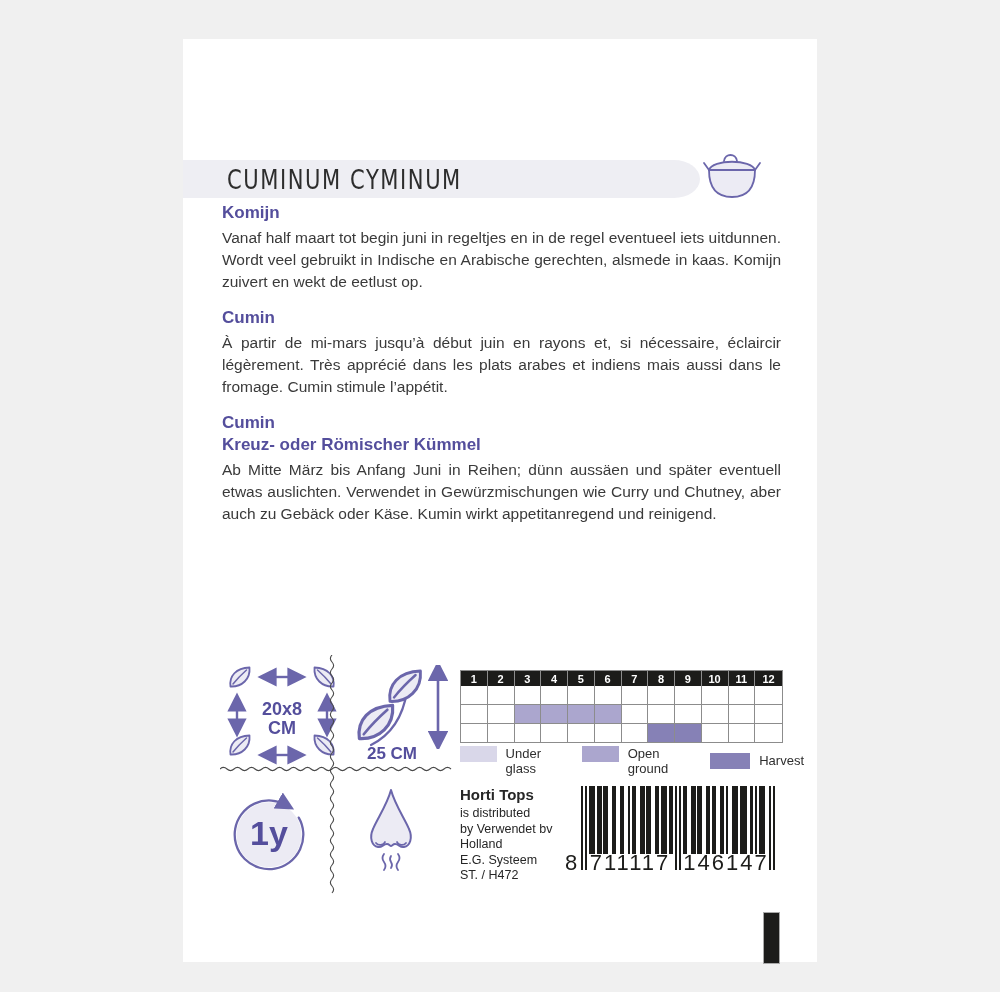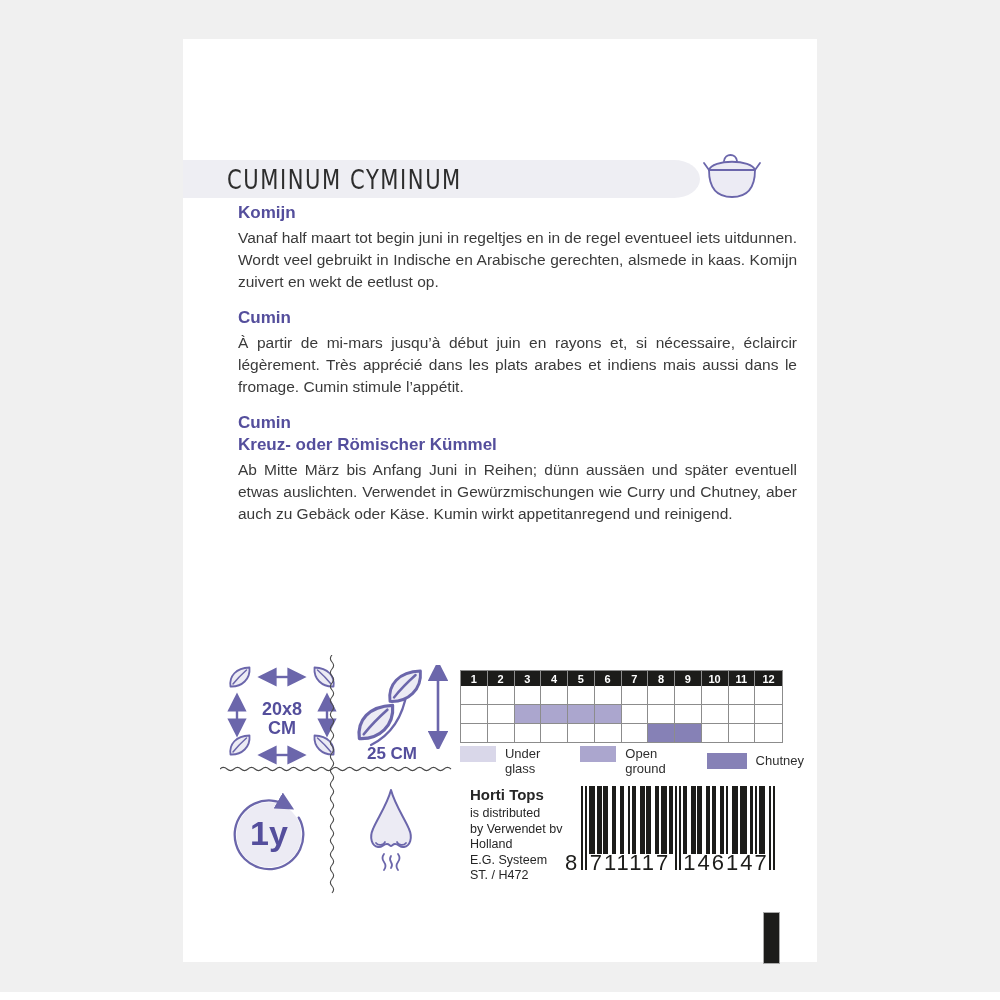--- a/index.html
+++ b/index.html
@@ -9,21 +9,21 @@
 
   
   .band{position:absolute;left:0;top:121px;width:517px;height:38px;background:var(--band-bg,#eeeef3);
         border-radius:0 26px 26px 0 / 0 19px 19px 0;display:flex;align-items:center;}
   .latin{display:inline-block;transform:scaleX(.78);transform-origin:left center;margin-left:44px;
          font-family:"DejaVu Sans",sans-serif;font-size:27px;font-weight:400;letter-spacing:2px;
          color:#2d2d2d;white-space:nowrap;}
   .pot{position:absolute;left:518px;top:110px;}
 
   
-  .sections{position:absolute;left:55px;top:163px;width:559px;}
+  .sections{position:absolute;left:39px;top:163px;width:559px;}
   .lang-section h3{margin:0;font-size:17px;font-weight:bold;color:var(--accent-purple,#544e9c);line-height:22px;}
   .lang-section p{margin:3px 0 14px 0;font-size:15.5px;line-height:22px;color:var(--body-text,#3a3a3a);
                   text-align:justify;}
 
   
   .ico-label{position:absolute;font-weight:bold;color:var(--accent-purple,#544e9c);font-size:17px;text-align:center;}
   .cycle-text{position:absolute;left:42px;top:750px;width:88px;height:88px;display:flex;align-items:center;
               justify-content:center;font-size:34px;font-weight:bold;color:var(--accent-purple,#544e9c);pointer-events:none;}
   svg .ico-txt{font-family:"Liberation Sans",sans-serif;font-weight:bold;fill:var(--accent-purple,#544e9c);}
 
@@ -35,21 +35,21 @@
   .cal-row:last-child .cal-cell{border-bottom:none;}
   .cal-head{height:15px;background:var(--table-black,#1c1c1a);color:#fff;font-size:11px;font-weight:bold;
             display:flex;align-items:center;justify-content:center;border-right:1px solid #8c8c8c;}
   .cal-head:last-child{border-right:none;}
   .legend{position:absolute;left:277px;top:707px;display:flex;align-items:center;}
   .legend-item{display:flex;align-items:flex-start;margin-right:13px;}
   .legend-swatch{width:40px;height:16px;margin-right:9px;}
   .legend-label{font-size:13px;color:#2e2e2e;}
 
   
-  .distributor{position:absolute;left:287px;top:747px;width:130px;color:#262626;}
+  .distributor{position:absolute;left:277px;top:747px;width:130px;color:#262626;}
   .dist-name{font-size:15px;font-weight:bold;margin-bottom:3px;}
   .dist-line{font-size:12.5px;line-height:15.5px;}
 
   
   .barcode{position:absolute;left:382px;top:747px;width:212px;height:92px;}
   .bc-bar{position:absolute;top:0;background:var(--table-black,#1c1c1a);}
   .bc-digit{position:absolute;top:64px;font-size:22px;color:#1c1c1a;letter-spacing:2px;text-align:center;
             font-family:"Liberation Sans",sans-serif;}
 
   .print-mark{position:absolute;left:580px;top:873px;width:15px;height:50px;background:#1c1c1a;border:1px solid #a9a9a9;}
@@ -210,21 +210,21 @@
         <div class="legend-item">
           <div class="legend-swatch" style="background: rgb(217, 215, 233);"></div>
           <span class="legend-label">Under glass</span>
         </div>
         <div class="legend-item">
           <div class="legend-swatch" style="background: rgb(171, 166, 206);"></div>
           <span class="legend-label">Open ground</span>
         </div>
         <div class="legend-item">
           <div class="legend-swatch" style="background: rgb(134, 129, 182);"></div>
-          <span class="legend-label">Chutney</span>
+          <span class="legend-label">Harvest</span>
         </div>
       </div>
 
     <div class="distributor">
       <div class="dist-name">Horti Tops</div>
       <div id="dist-lines">
           <div class="dist-line">is distributed</div>
           <div class="dist-line">by Verwendet bv</div>
           <div class="dist-line">Holland</div>
           <div class="dist-line">E.G. Systeem</div>

